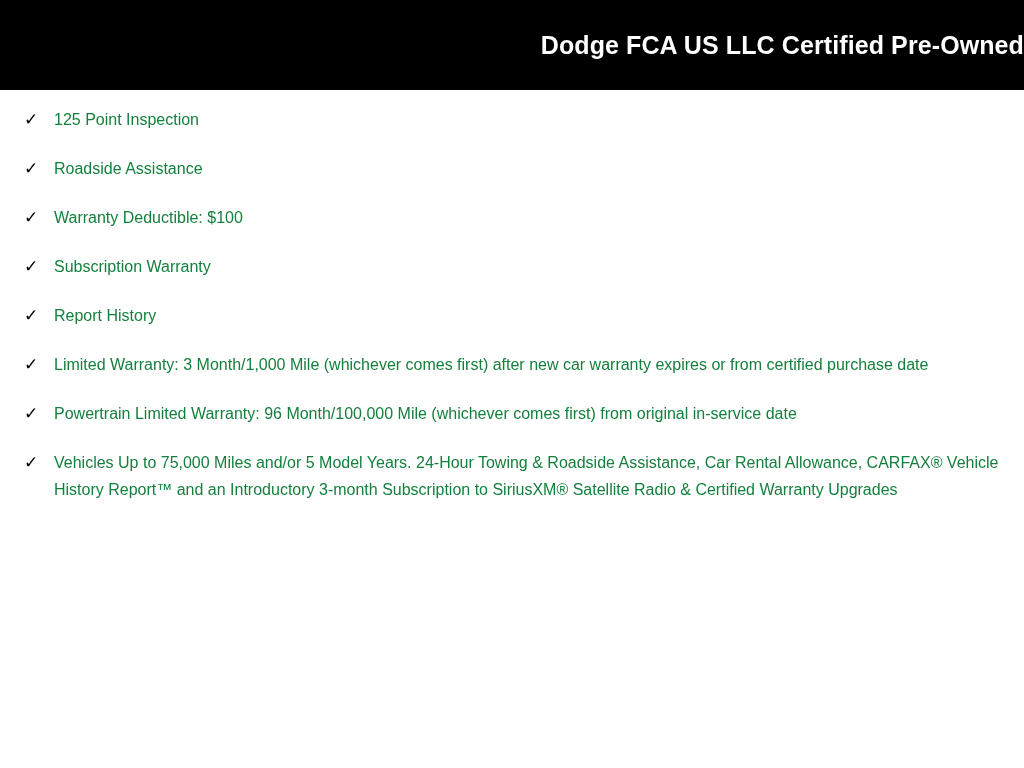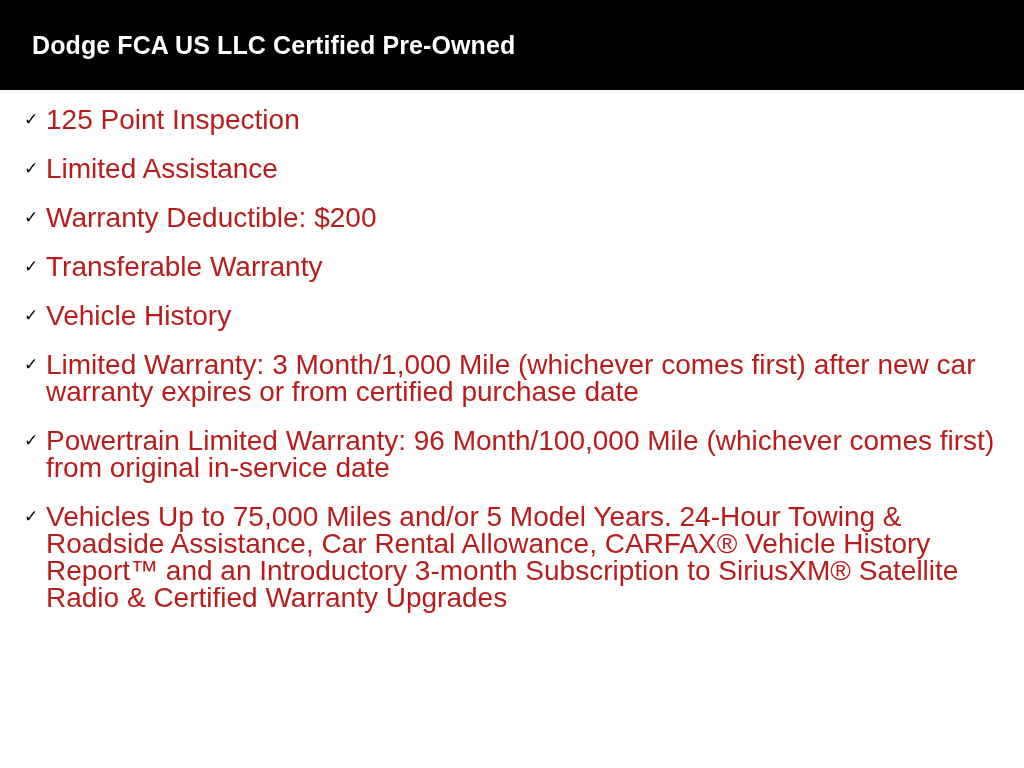--- a/index.html
+++ b/index.html
@@ -20,20 +20,21 @@
     position: relative;
     box-sizing: border-box;
   }
   .header-bar {
     background: #000000;
     height: 90px;
     display: flex;
     align-items: center;
     padding-left: 32px;
     box-sizing: border-box;
+    justify-content: flex-end;
   }
   .header-title {
     color: #ffffff;
     font-size: 25px;
     font-weight: bold;
     letter-spacing: 0.1px;
     line-height: 1.2;
   }
   .feature-list {
     list-style: none;
@@ -49,60 +50,61 @@
     flex: 0 0 auto;
     width: 22px;
     font-size: 17px;
     line-height: 26px;
     color: #000000;
     text-align: left;
     padding-top: 1px;
   }
   .feature-text {
     flex: 1 1 auto;
-    font-size: 28px;
+    font-size: 16px;
     line-height: 27px;
-    color: #b91c1c;
+    color: #15803d;
     max-width: 960px;
+    margin-left: 8px;
   }
 </style>
 </head>
 <body>
 
 <div class="page">
 
   <div class="header-bar">
     <div class="header-title">Dodge FCA US LLC Certified Pre-Owned</div>
   </div>
 
   <ul class="feature-list">
 
     <li class="feature-item">
       <span class="check-icon">✓</span>
       <span class="feature-text">125 Point Inspection</span>
     </li>
 
     <li class="feature-item">
       <span class="check-icon">✓</span>
-      <span class="feature-text">Limited Assistance</span>
+      <span class="feature-text">Roadside Assistance</span>
     </li>
 
     <li class="feature-item">
       <span class="check-icon">✓</span>
-      <span class="feature-text">Warranty Deductible: $200</span>
+      <span class="feature-text">Warranty Deductible: $100</span>
     </li>
 
     <li class="feature-item">
       <span class="check-icon">✓</span>
-      <span class="feature-text">Transferable Warranty</span>
+      <span class="feature-text">Subscription Warranty</span>
     </li>
 
     <li class="feature-item">
       <span class="check-icon">✓</span>
-      <span class="feature-text">Vehicle History</span>
+      <span class="feature-text">Report History</span>
     </li>
 
     <li class="feature-item">
       <span class="check-icon">✓</span>
       <span class="feature-text">Limited Warranty: 3 Month/1,000 Mile (whichever comes first) after new car warranty expires or from certified purchase date</span>
     </li>
 
     <li class="feature-item">
       <span class="check-icon">✓</span>
       <span class="feature-text">Powertrain Limited Warranty: 96 Month/100,000 Mile (whichever comes first) from original in-service date</span>

